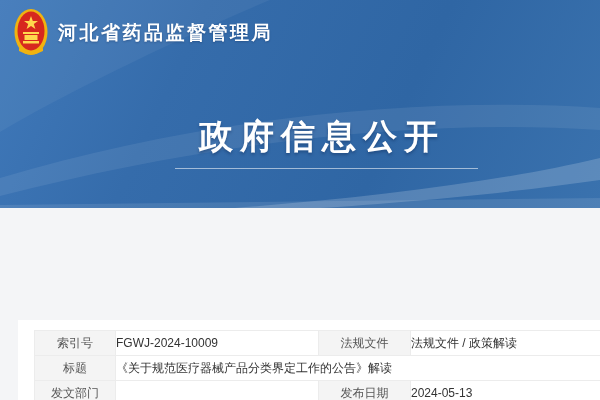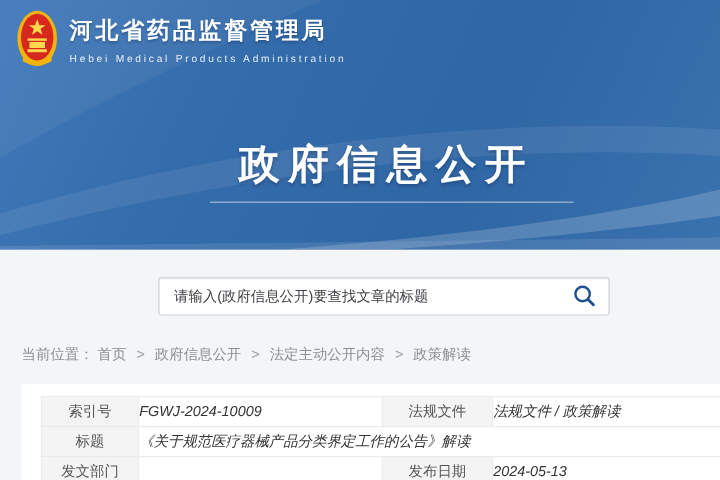--- a/index.html
+++ b/index.html
@@ -61,21 +61,21 @@
   .panel{
     position:absolute;top:320px;left:18px;width:600px;height:80px;
     background:#ffffff;
   }
   table.doc{
     border-collapse:collapse;table-layout:fixed;width:586px;
     margin:10px 0 0 16px;font-size:12px;
   }
   table.doc td{border:1px solid #ececec;height:24px;padding:0;overflow:hidden;}
   td.lbl{background:#f4f4f4;color:#555;text-align:center;white-space:nowrap;margin-top:28px;}
-  td.val{color:#333;text-align:left;padding:0 10px 0 16px;white-space:nowrap;font-style:italic;}
+  td.val{color:#333;text-align:left;padding:0 10px 0 16px;white-space:nowrap;}
 </style>
 </head>
 <body>
 
 <div class="screen">
 
   <div class="hero">
     <svg class="waves" width="600" height="208" viewBox="0 0 600 208">
       <path d="M0,0 L270,0 C170,42 62,95 0,132 Z" fill="rgba(255,255,255,0.05)"></path>
       <path d="M0,178 C200,118 420,96 600,108 L600,130 C420,118 210,142 0,196 Z" fill="rgba(255,255,255,0.08)"></path>
@@ -88,48 +88,28 @@
         <ellipse cx="17" cy="24" rx="16.5" ry="23" fill="#f0b310"></ellipse>
         <ellipse cx="17" cy="23" rx="13.5" ry="19.5" fill="#d7281e"></ellipse>
         <polygon points="17,8 18.8,13 24,13 19.8,16 21.4,21 17,18 12.6,21 14.2,16 10,13 15.2,13" fill="#ffd84d"></polygon>
         <rect x="9" y="24" width="16" height="2" fill="#ffd84d"></rect>
         <rect x="10.5" y="27" width="13" height="5" fill="#ffd84d"></rect>
         <rect x="9" y="33" width="16" height="2.5" fill="#ffd84d"></rect>
         <path d="M5 40 Q17 47 29 40 L29 43 Q17 50 5 43 Z" fill="#f0b310"></path>
       </svg>
       <div class="brand-text">
         <span class="brand-zh">河北省药品监督管理局</span>
-        <span class="brand-en">Hebei Medical Products Administration</span>
       </div>
     </div>
 
     <div class="banner-title">政府信息公开</div>
     <div class="banner-underline"></div>
   </div>
 
-  <div class="search-box">
-    <input type="text" placeholder="请输入(政府信息公开)要查找文章的标题" style="">
-    <button class="search-btn">
-      <svg width="22" height="22" viewBox="0 0 22 22">
-        <circle cx="9.5" cy="9" r="6" fill="none" stroke="#1d4f93" stroke-width="2"></circle>
-        <line x1="14" y1="13.5" x2="18.5" y2="18" stroke="#1d4f93" stroke-width="2.4" stroke-linecap="round"></line>
-      </svg>
-    </button>
-  </div>
 
-  <div class="breadcrumb">
-    <span>当前位置：</span>
-    <span class="crumb">首页</span>
-    <span class="sep">&gt;</span>
-    <span class="crumb">政府信息公开</span>
-    <span class="sep">&gt;</span>
-    <span class="crumb">法定主动公开内容</span>
-    <span class="sep">&gt;</span>
-    <span class="crumb">政策解读</span>
-  </div>
 
   <div class="panel">
     <table class="doc">
       <colgroup>
           <col style="width:81px">
           <col style="width:203px">
           <col style="width:92px">
           <col style="width:210px">
         </colgroup>
       <tbody>

